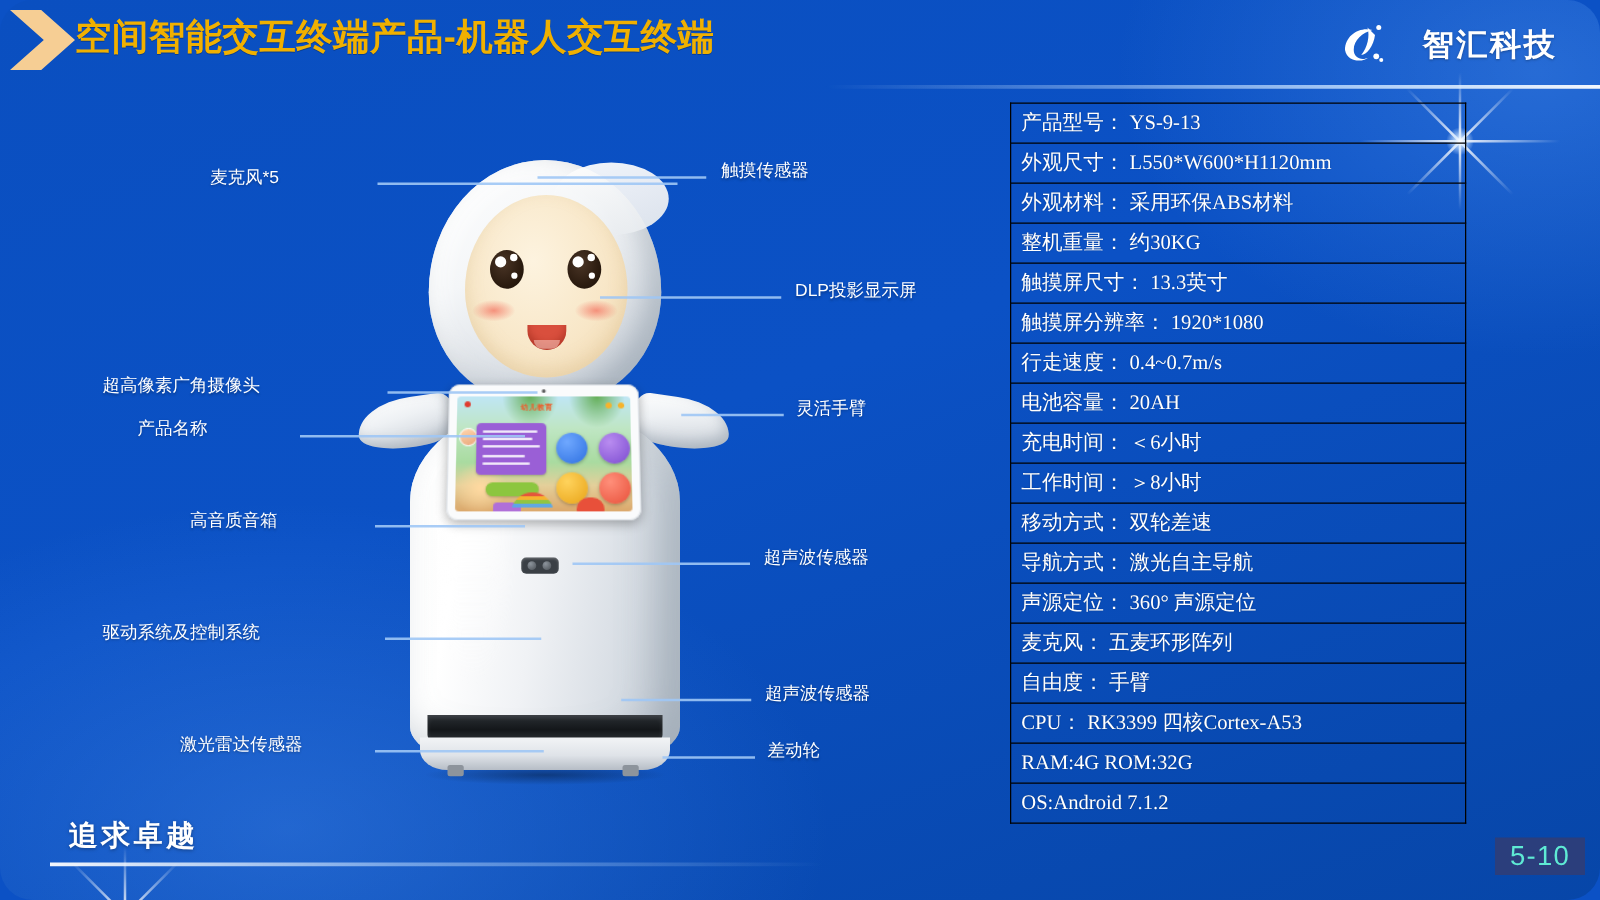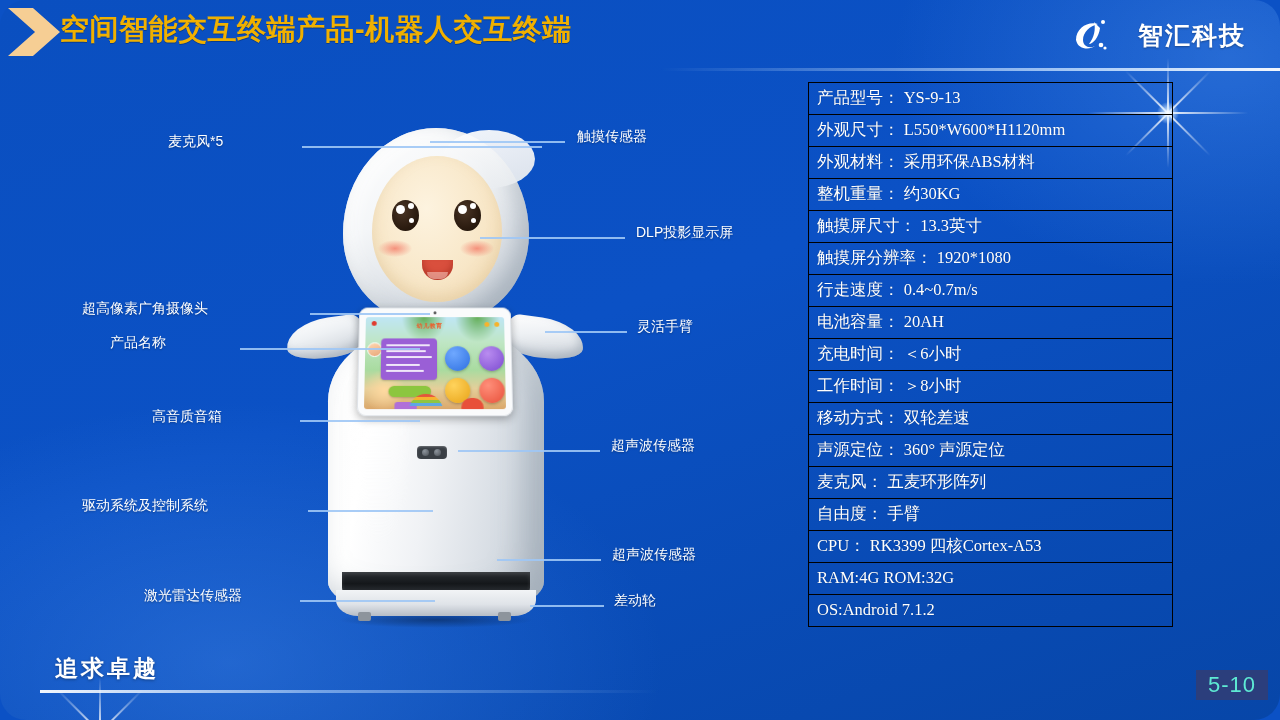--- a/index.html
+++ b/index.html
@@ -396,20 +396,23 @@
         <tr>
           <td>充电时间： ＜6小时</td>
         </tr>
         <tr>
           <td>工作时间： ＞8小时</td>
         </tr>
         <tr>
           <td>移动方式： 双轮差速</td>
         </tr>
         <tr>
+          <td>导航方式： 激光自主导航</td>
+        </tr>
+        <tr>
           <td>声源定位： 360° 声源定位</td>
         </tr>
         <tr>
           <td>麦克风： 五麦环形阵列</td>
         </tr>
         <tr>
           <td>自由度： 手臂</td>
         </tr>
         <tr>
           <td>CPU： RK3399 四核Cortex-A53</td>

